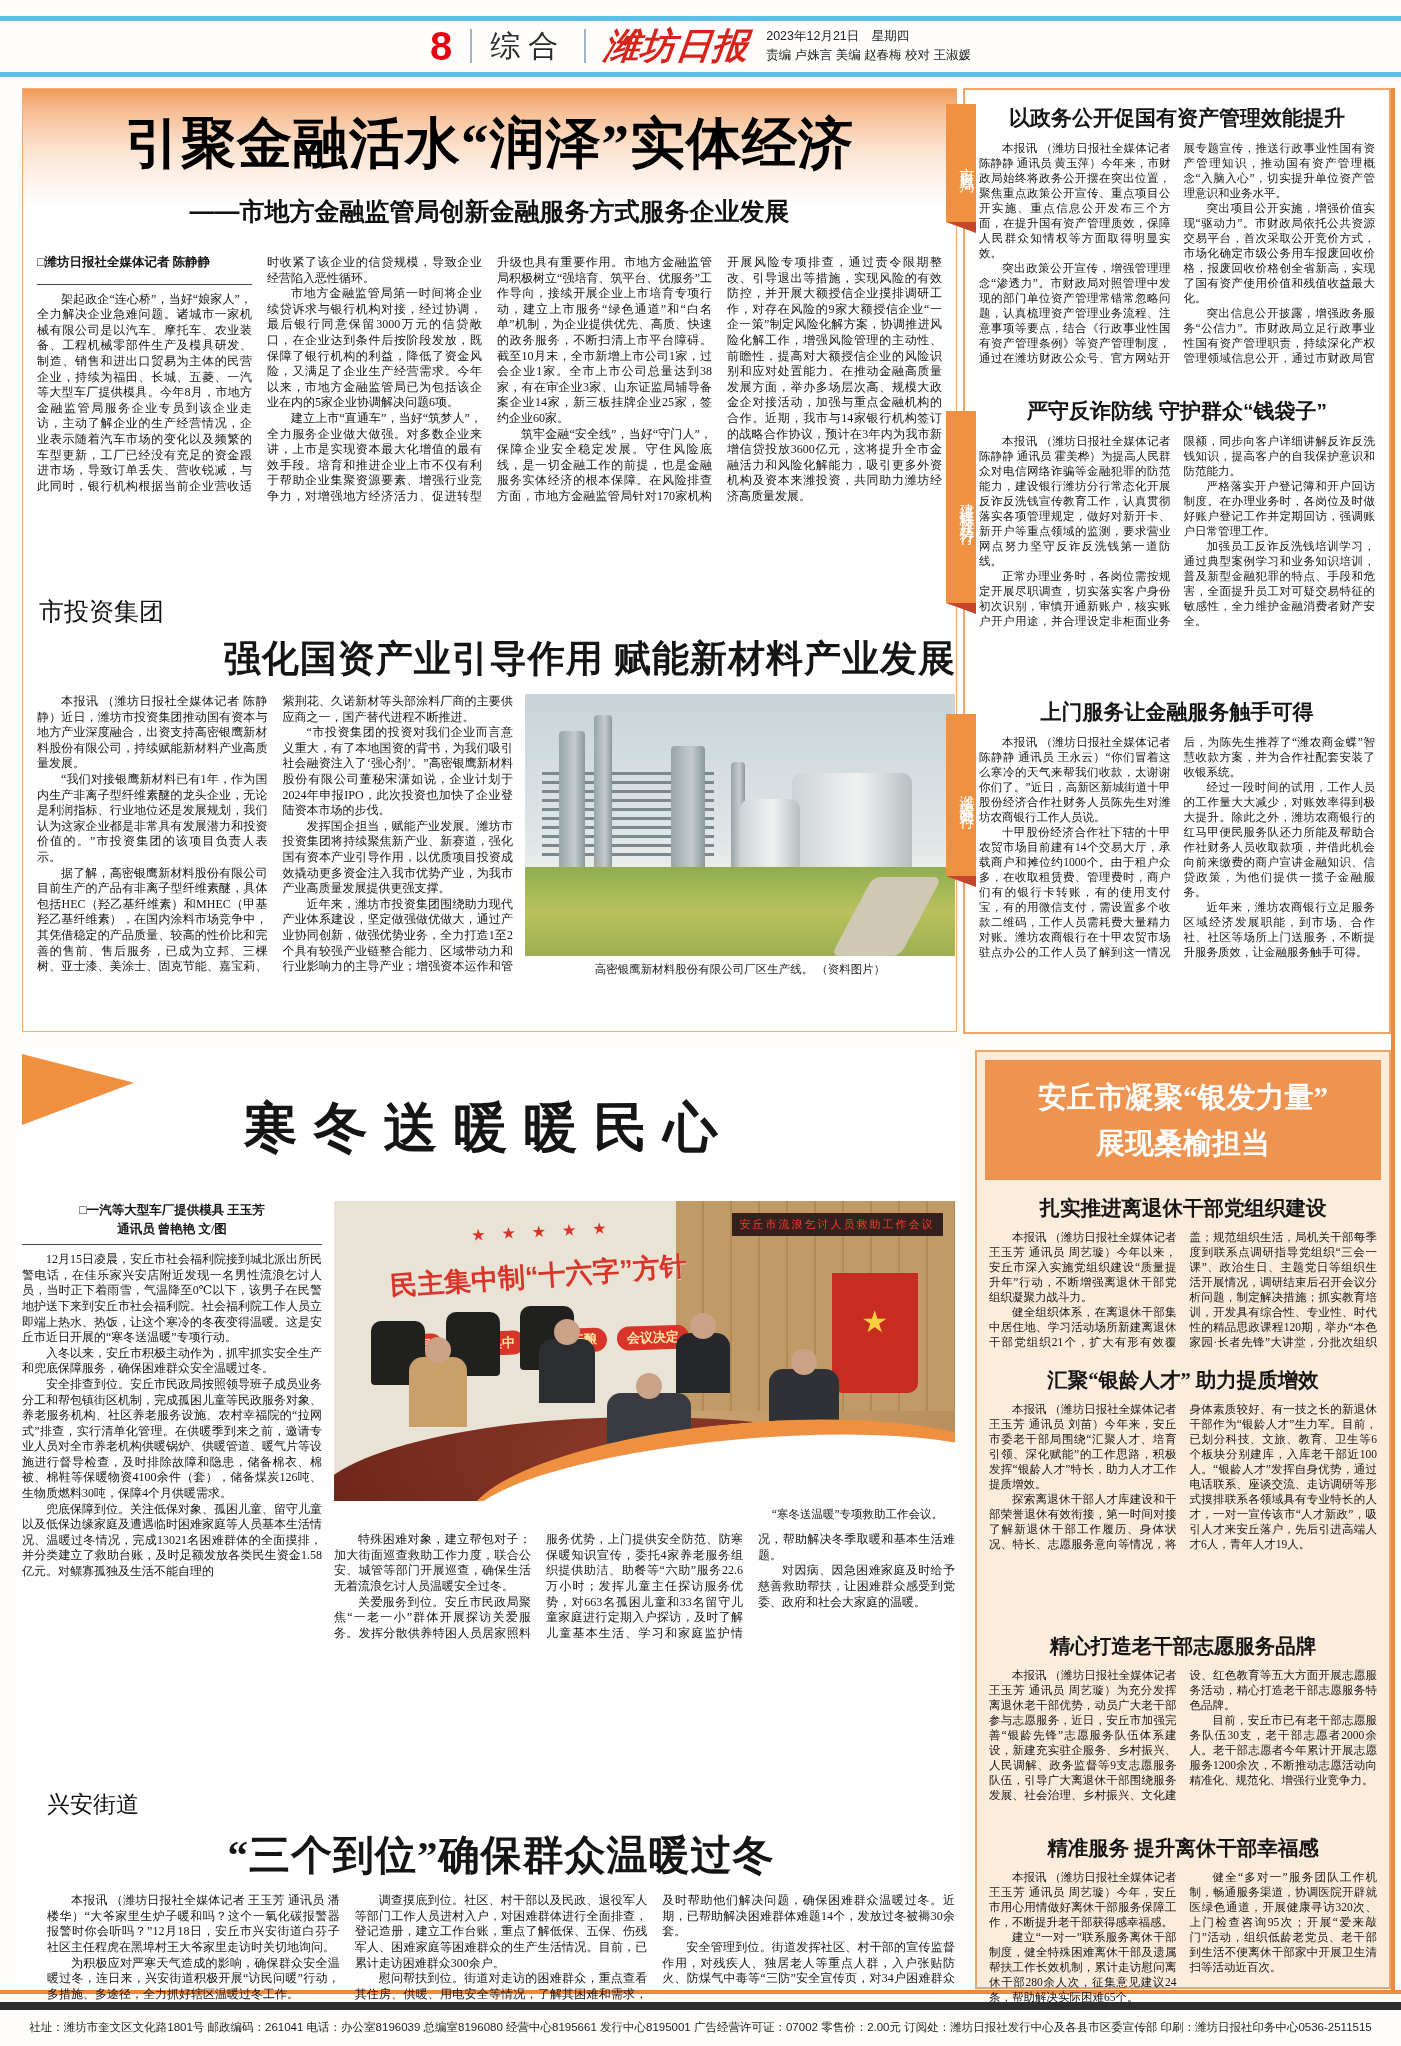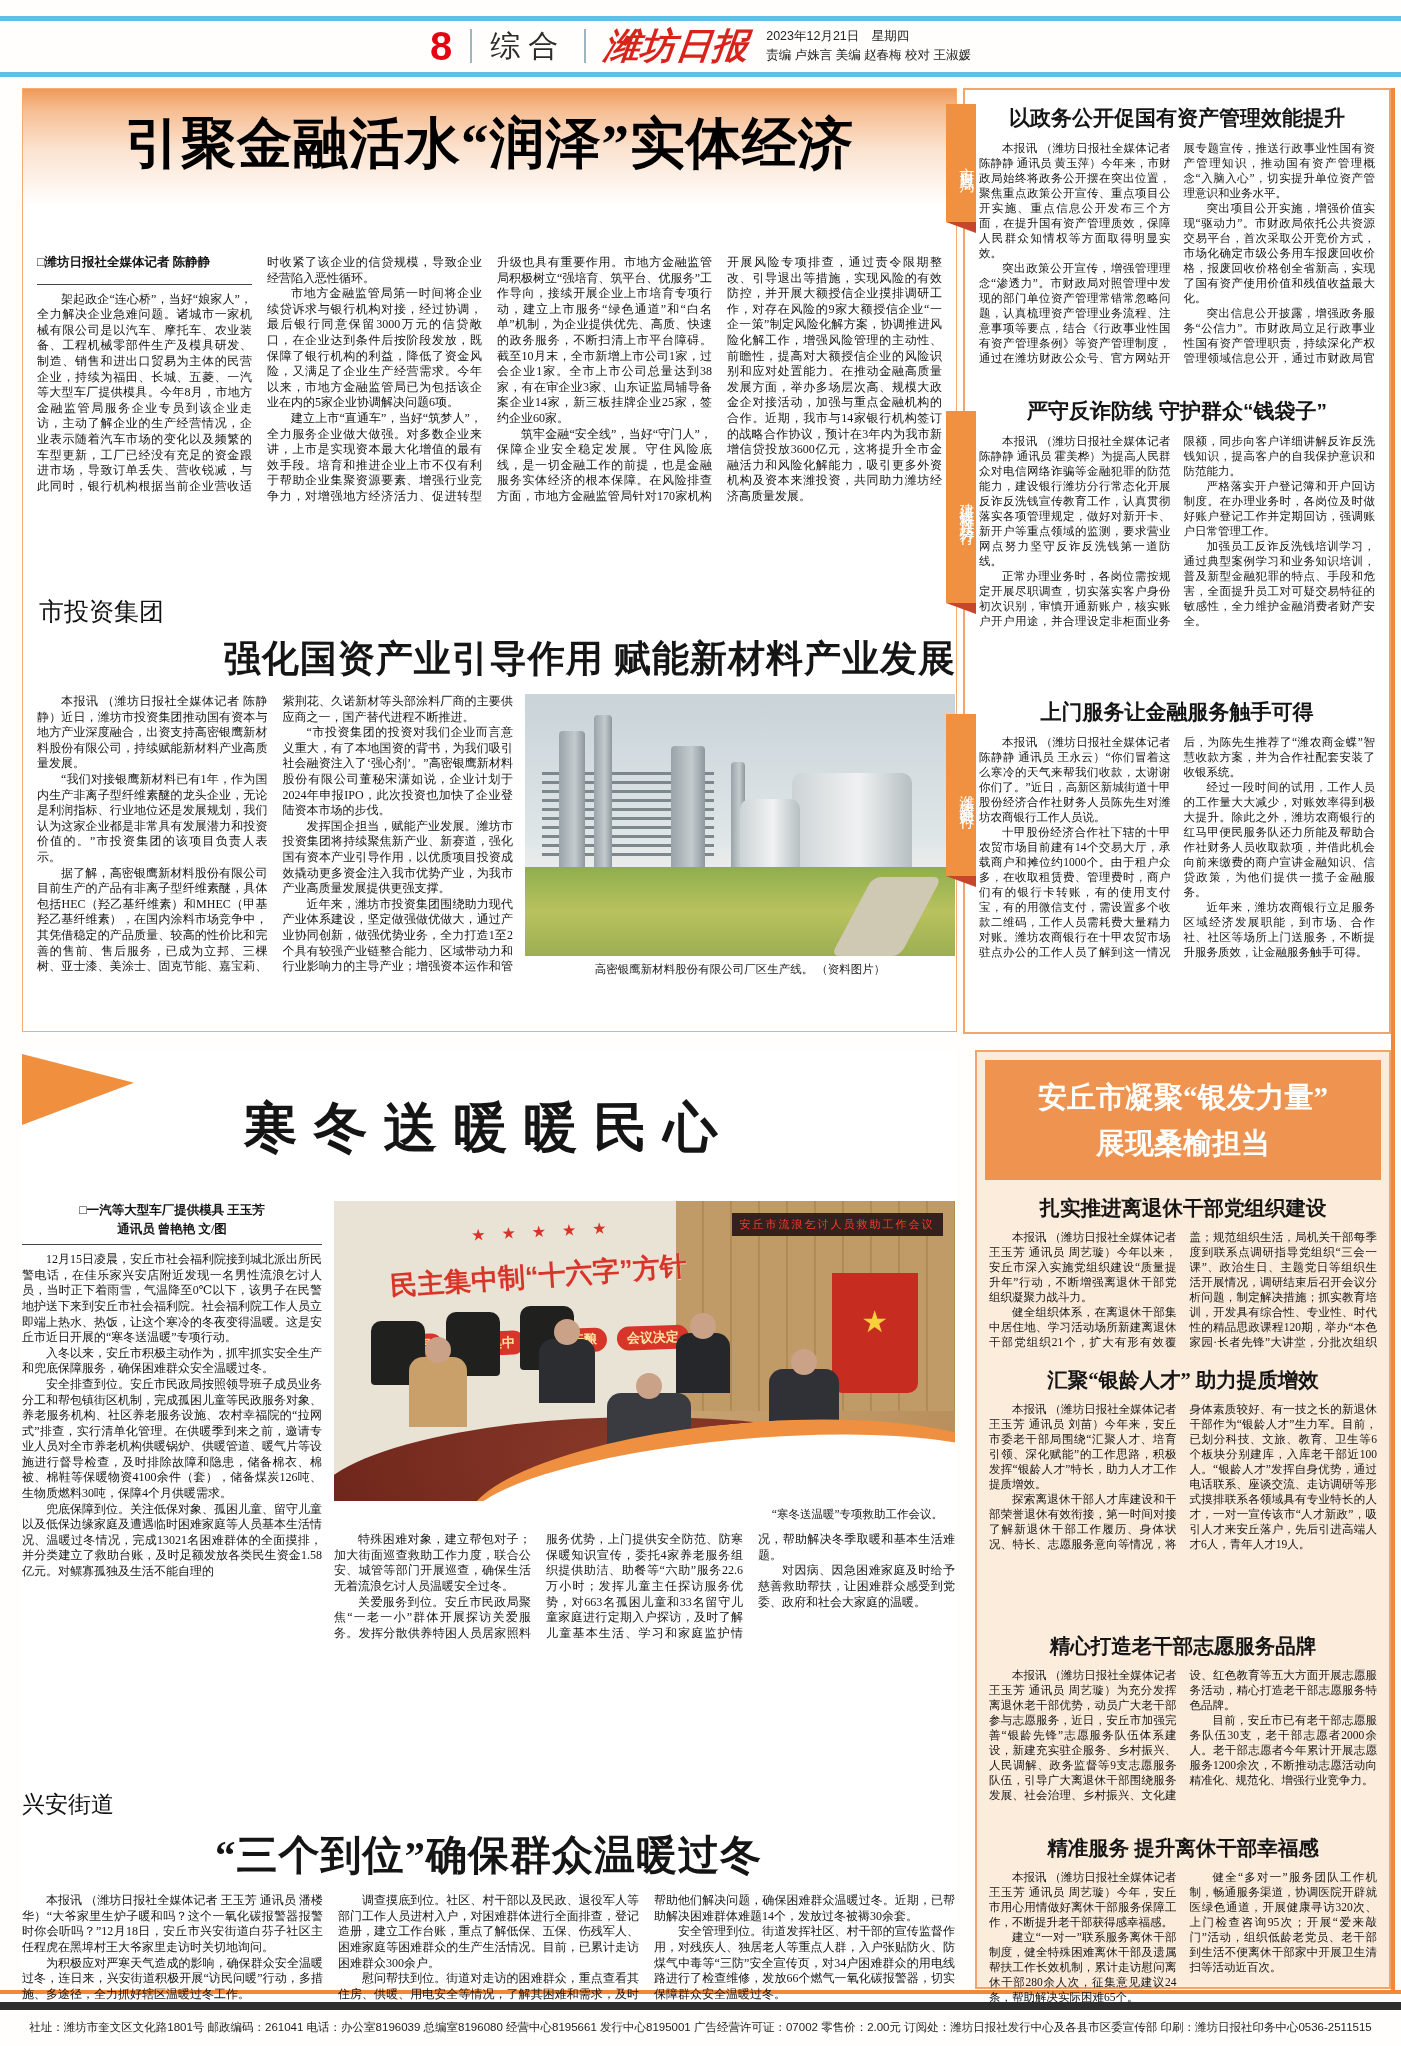--- a/index.html
+++ b/index.html
@@ -91,21 +91,21 @@
           radial-gradient(ellipse at 50% 20%,#8a3a2a 0%,#73291d 60%,#5e2016 100%);border-radius:50% 50% 0 0;}
   .chair{position:absolute;width:54px;height:64px;background:#20211f;border-radius:10px 10px 4px 4px;}
   .person{position:absolute;border-radius:14px 14px 0 0;}
   .head{position:absolute;left:50%;top:-20px;transform:translateX(-50%);width:26px;height:26px;
         border-radius:50%;background:#caa287;}
   .swoosh{position:absolute;right:-70px;bottom:-78px;width:560px;height:140px;background:#fff;
           border-radius:50%;border-top:16px solid #ef9040;transform:rotate(-5deg);}
   .photo-cap{margin:6px 12px 0 0;text-align:right;font-size:11.5px;color:#222;}
   .warm-bottom-text{margin-top:10px;column-count:3;column-gap:15px;height:178px;overflow:hidden;
                     font-size:12px;line-height:15.6px;}
-  .xingan{margin-top:10px;}
+  .xingan{margin-top:10px;margin-left:25px;}
   .xg-kicker{font-size:23px;font-family:"Liberation Sans",sans-serif;color:#111;}
   .xg-title{margin:8px 0 10px 0;text-align:center;font-size:41px;font-weight:bold;letter-spacing:1px;}
   .xg-text{column-count:3;column-gap:15px;height:118px;overflow:hidden;font-size:12px;line-height:15.6px;}
   
   .sec-bottom-right{position:absolute;left:975px;top:1050px;width:412px;height:935px;
                     border:2px solid #f2a469;background:#fcecdc;}
   .br-header{margin:8px;background:#ef9450;color:#fff;text-align:center;font-weight:bold;
              font-size:29px;line-height:46px;padding:14px 4px;}
   .br-article{padding:0 12px;}
   .br-title{margin:14px 0 8px 0;text-align:center;font-weight:bold;font-size:20.5px;}
@@ -131,20 +131,21 @@
     </span>
   </div>
   <div class="rule-blue" style="top:72px;"></div>
 
   <div class="right-rail"></div>
   <div class="bottom-orange"></div>
 
   <section class="sec-top-left">
     <div class="lead-banner">
       <div class="lead-title">引聚金融活水“润泽”实体经济</div>
+      <div class="lead-subtitle">——市地方金融监管局创新金融服务方式服务企业发展</div>
     </div>
     <div class="lead-body cols">
       <div class="byline">□潍坊日报社全媒体记者  陈静静</div>
       <div class="plain">
           <p>架起政企“连心桥”，当好“娘家人”，全力解决企业急难问题。诸城市一家机械有限公司是以汽车、摩托车、农业装备、工程机械零部件生产及模具研发、制造、销售和进出口贸易为主体的民营企业，持续为福田、长城、五菱、一汽等大型车厂提供模具。今年8月，市地方金融监管局服务企业专员到该企业走访，主动了解企业的生产经营情况，企业表示随着汽车市场的变化以及频繁的车型更新，工厂已经没有充足的资金跟进市场，导致订单丢失、营收锐减，与此同时，银行机构根据当前企业营收适时收紧了该企业的信贷规模，导致企业经营陷入恶性循环。</p>
           <p>市地方金融监管局第一时间将企业续贷诉求与银行机构对接，经过协调，最后银行同意保留3000万元的信贷敞口，在企业达到条件后按阶段发放，既保障了银行机构的利益，降低了资金风险，又满足了企业生产经营需求。今年以来，市地方金融监管局已为包括该企业在内的5家企业协调解决问题6项。</p>
           <p>建立上市“直通车”，当好“筑梦人”，全力服务企业做大做强。对多数企业来讲，上市是实现资本最大化增值的最有效手段。培育和推进企业上市不仅有利于帮助企业集聚资源要素、增强行业竞争力，对增强地方经济活力、促进转型升级也具有重要作用。市地方金融监管局积极树立“强培育、筑平台、优服务”工作导向，接续开展企业上市培育专项行动，建立上市服务“绿色通道”和“白名单”机制，为企业提供优先、高质、快速的政务服务，不断扫清上市平台障碍。截至10月末，全市新增上市公司1家，过会企业1家。全市上市公司总量达到38家，有在审企业3家、山东证监局辅导备案企业14家，新三板挂牌企业25家，签约企业60家。</p>
           <p>筑牢金融“安全线”，当好“守门人”，保障企业安全稳定发展。守住风险底线，是一切金融工作的前提，也是金融服务实体经济的根本保障。在风险排查方面，市地方金融监管局针对170家机构开展风险专项排查，通过责令限期整改、引导退出等措施，实现风险的有效防控，并开展大额授信企业摸排调研工作，对存在风险的9家大额授信企业“一企一策”制定风险化解方案，协调推进风险化解工作，增强风险管理的主动性、前瞻性，提高对大额授信企业的风险识别和应对处置能力。在推动金融高质量发展方面，举办多场层次高、规模大政金企对接活动，加强与重点金融机构的合作。近期，我市与14家银行机构签订的战略合作协议，预计在3年内为我市新增信贷投放3600亿元，这将提升全市金融活力和风险化解能力，吸引更多外资机构及资本来潍投资，共同助力潍坊经济高质量发展。</p>
         </div>
     </div>

